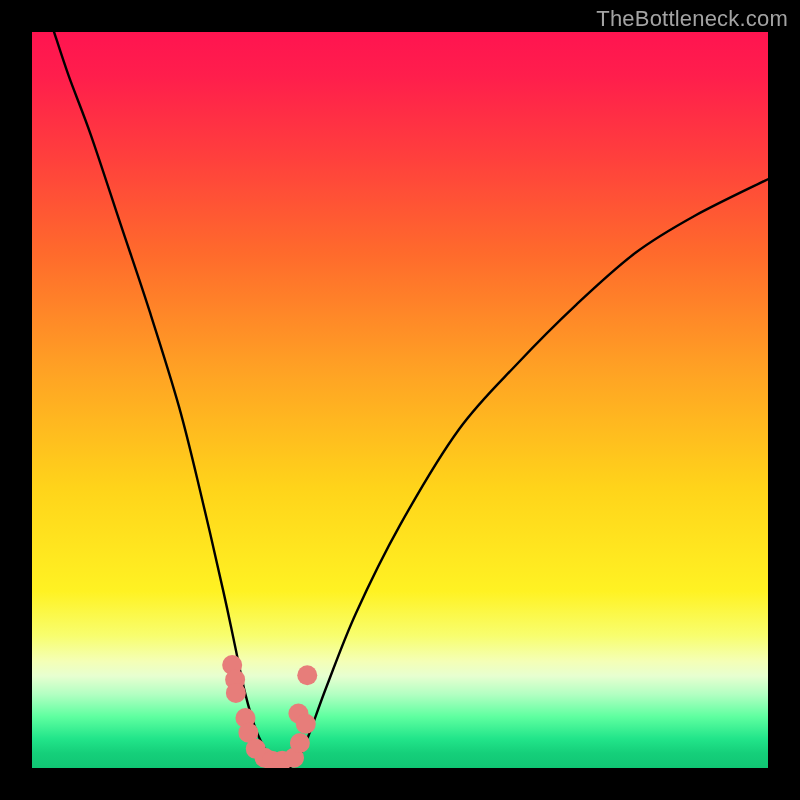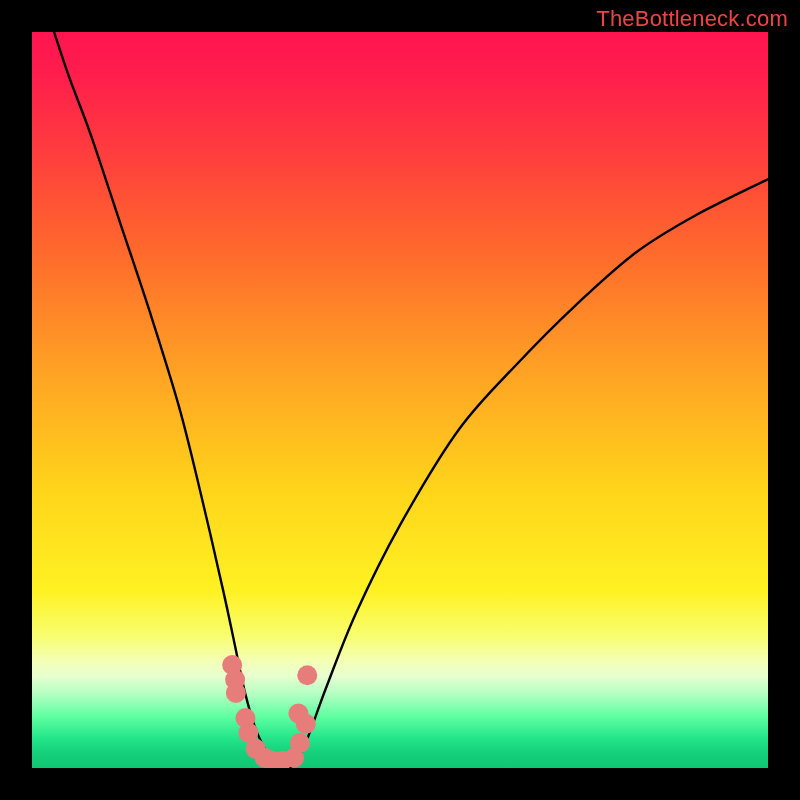--- a/index.html
+++ b/index.html
@@ -7,21 +7,21 @@
   .frame {
     position: relative;
     width: 800px;
     height: 800px;
     background: #000;
   }
   .watermark {
     position: absolute;
     top: 6px;
     right: 12px;
-    color: #ef4444;
+    color: #a3a3a3;
     font-family: Arial, Helvetica, sans-serif;
     font-size: 22px;
     letter-spacing: 0.2px;
     z-index: 5;
   }
   .plot {
     position: absolute;
     left: 32px;
     top: 32px;
     width: 736px;

